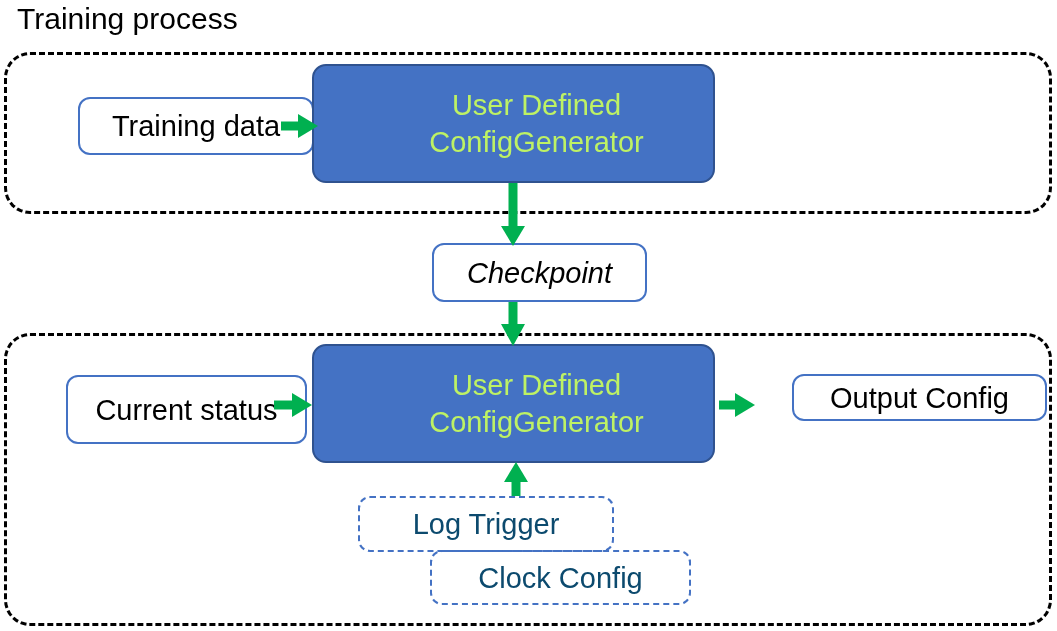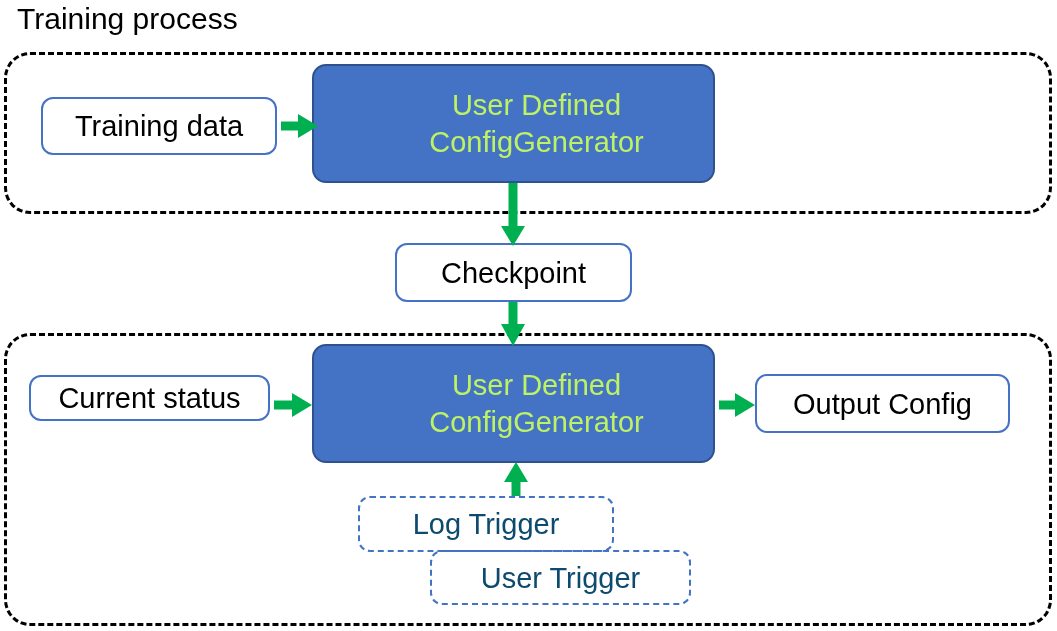--- a/index.html
+++ b/index.html
@@ -51,25 +51,26 @@
     border: 2px solid #4472C4;
     border-radius: 12px;
     display: flex;
     align-items: center;
     justify-content: center;
     color: #000000;
     font-size: 29px;
     line-height: 32px;
     white-space: nowrap;
     font-family: "Liberation Sans", sans-serif;
+    margin-left: 37px;
   }
   #node-training-data  { left: 41px;  top: 97px;  width: 236px; height: 58px; }
-  #node-checkpoint     { left: 395px; top: 243px; width: 237px; height: 59px; }
-  #node-current-status { left: 29px;  top: 375px; width: 241px; height: 46px; text-align: center; }
-  #node-output-config  { left: 755px; top: 374px; width: 255px; height: 59px; }
+  #node-checkpoint     { left: 395px; top: 243px; width: 215px; height: 59px; font-style: italic; }
+  #node-current-status { left: 29px;  top: 375px; width: 241px; height: 69px; text-align: center; }
+  #node-output-config  { left: 755px; top: 374px; width: 255px; height: 47px; }
 
   
   .node-primary {
     position: absolute;
     box-sizing: border-box;
     background: #4472C4;
     border: 2px solid #2F528F;
     border-radius: 14px;
     display: flex;
     flex-direction: column;
@@ -140,21 +141,21 @@
 
   <div class="node-primary" id="node-generator-inference">
     <span class="line">User Defined</span>
     <span class="line">ConfigGenerator</span>
   </div>
 
   <div class="node-plain" id="node-output-config">Output Config</div>
 
   <div class="node-trigger" id="node-log-trigger">Log Trigger</div>
 
-  <div class="node-trigger" id="node-clock-trigger">User Trigger</div>
+  <div class="node-trigger" id="node-clock-trigger">Clock Config</div>
 
   <svg id="arrow-layer" viewBox="0 0 1057 631" xmlns="http://www.w3.org/2000/svg">
 
     <g>
       <line x1="281" y1="126" x2="300" y2="126" stroke="#00B050" stroke-width="9"></line>
       <polygon points="298,114 318,126 298,138" fill="#00B050"></polygon>
     </g>
 
     <g>
       <line x1="513" y1="183" x2="513" y2="228" stroke="#00B050" stroke-width="9"></line>

